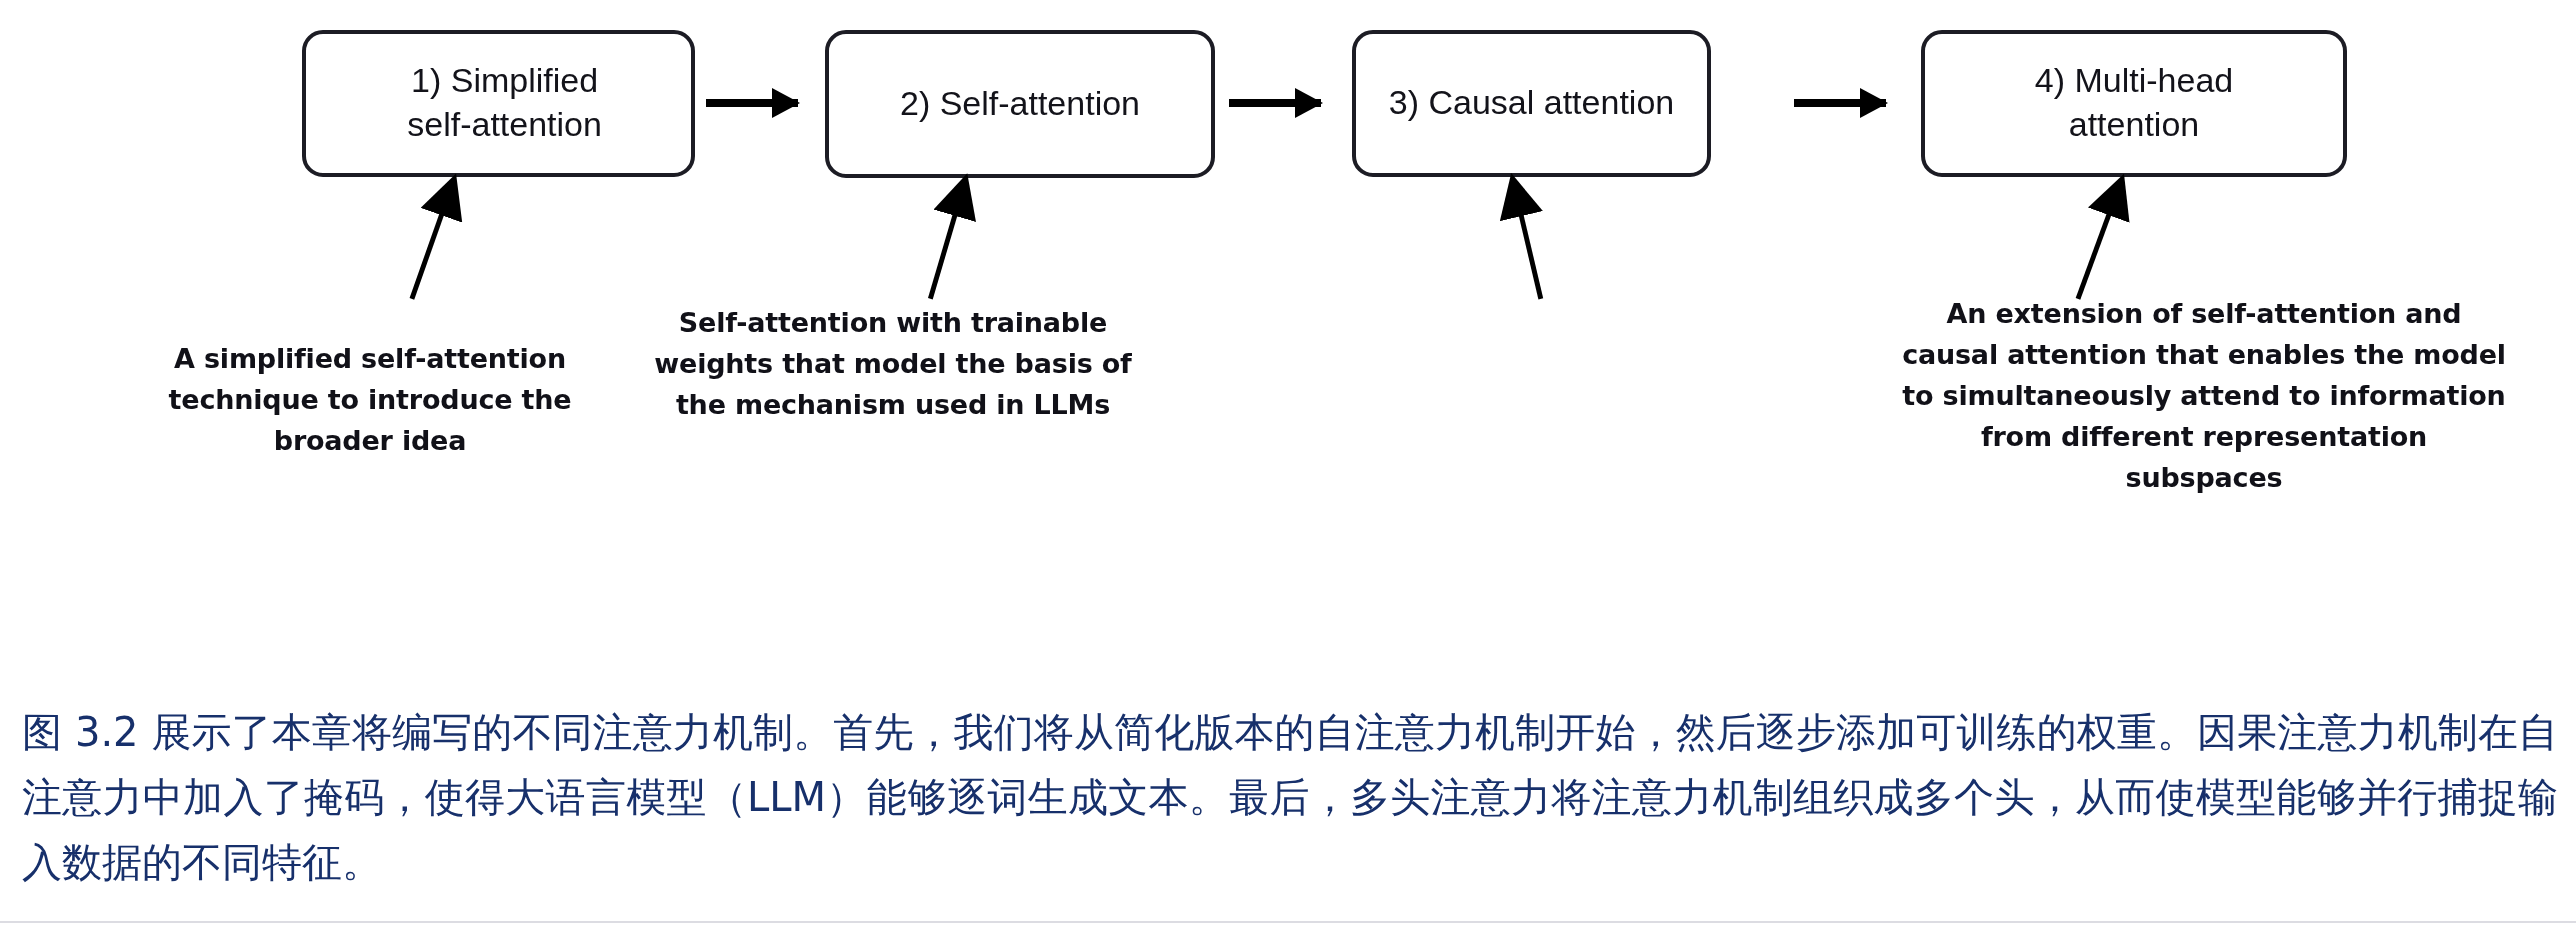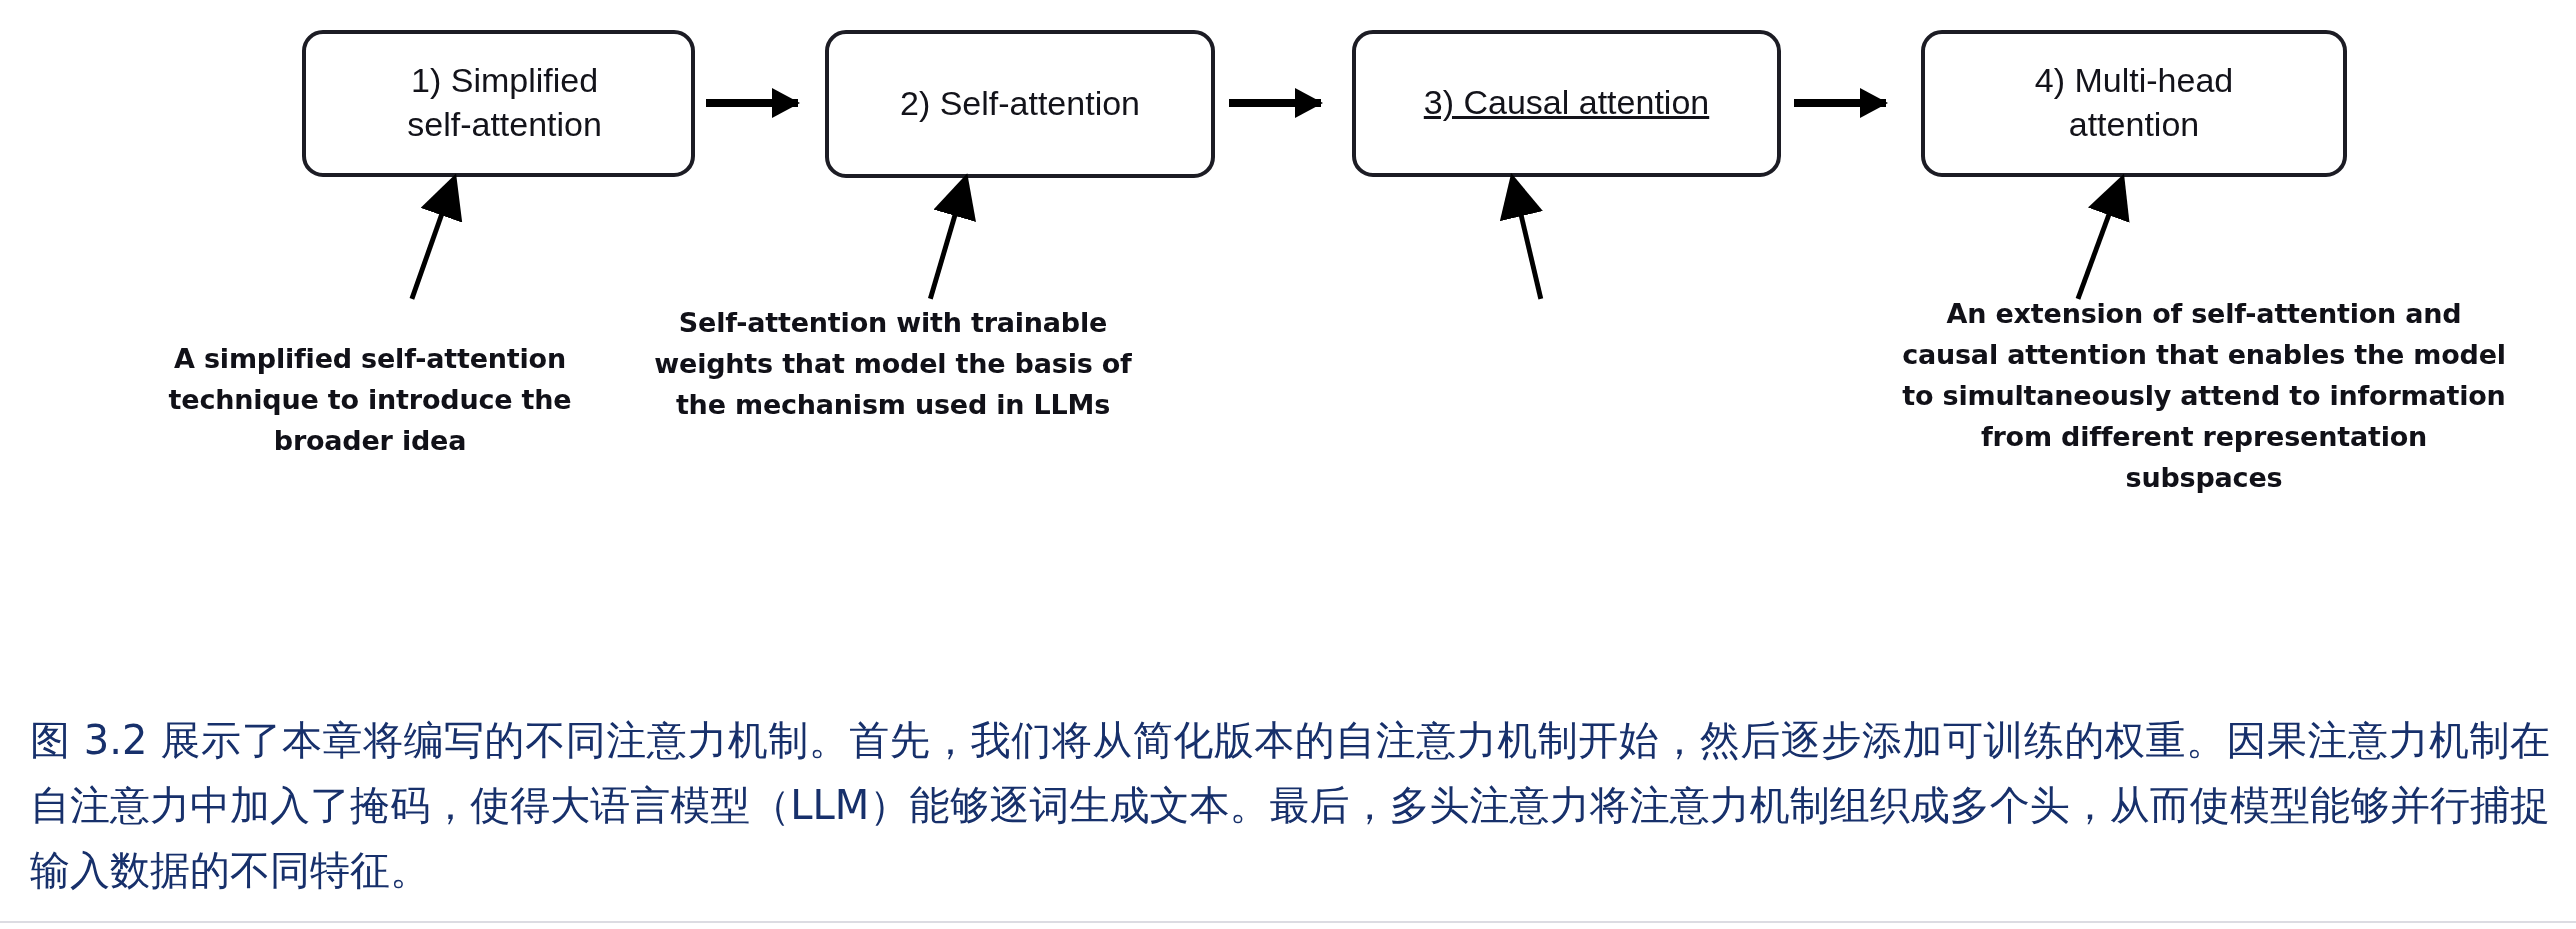--- a/index.html
+++ b/index.html
@@ -87,21 +87,21 @@
     left: 18px;
     top: 696px;
     width: 2544px;
     color: #17306b;
     font-family: "DejaVu Sans", sans-serif;
     font-size: 40px;
     line-height: 1.62;
     text-align: justify;
     letter-spacing: 0px;
   }
-  .body-text p { margin: 12px; }
+  .body-text p { margin: 4px; }
   .bottom-rule {
     position: absolute;
     left: 0;
     top: 921px;
     width: 2576px;
     height: 1.6px;
     background: #dcdce2;
   }
 </style>
 </head>
@@ -113,21 +113,21 @@
 
     <div class="stage-box" style="left:302px; top:29.5px; width:393px; height:147px; flex-direction:column;padding-left:22px;">
       <span>1) Simplified</span>
       <span>self-attention</span>
     </div>
 
     <div class="stage-box" style="left:825px; top:29.5px; width:390px; height:148px;">
       <span>2) Self-attention</span>
     </div>
 
-    <div class="stage-box" style="left:1352px; top:29.5px; width:429px; height:147px;text-decoration:underline;">
+    <div class="stage-box" style="left:1352px; top:29.5px; width:359px; height:147px;">
       <span>3) Causal attention</span>
     </div>
 
     <div class="stage-box" style="left:1921px; top:29.5px; width:426px; height:147px; flex-direction:column;">
       <span>4) Multi-head</span>
       <span>attention</span>
     </div>
 
     <div class="arrow" style="left:706px; top:99px; width:92px;"></div>
     <div class="arrow" style="left:1229px; top:99px; width:92px;"></div>

